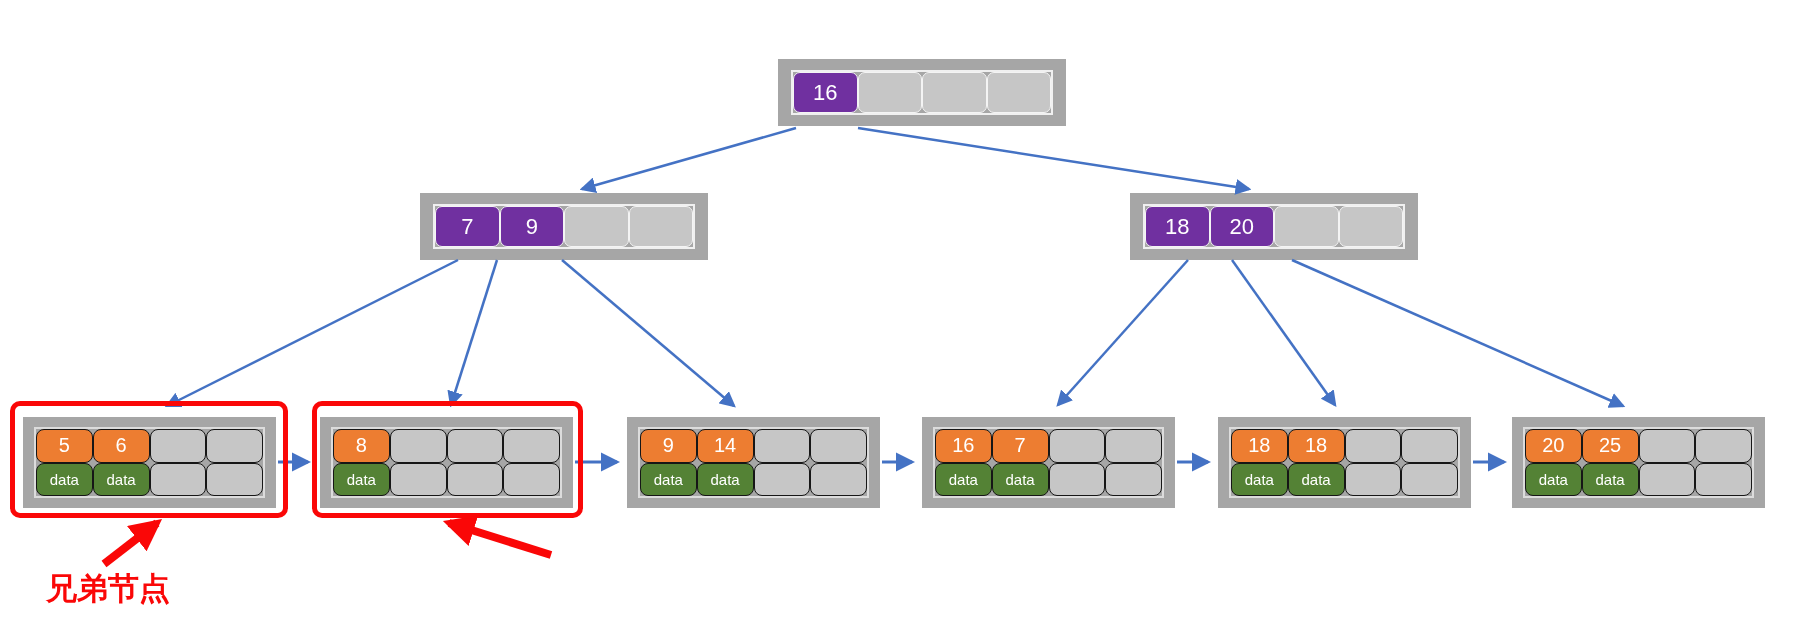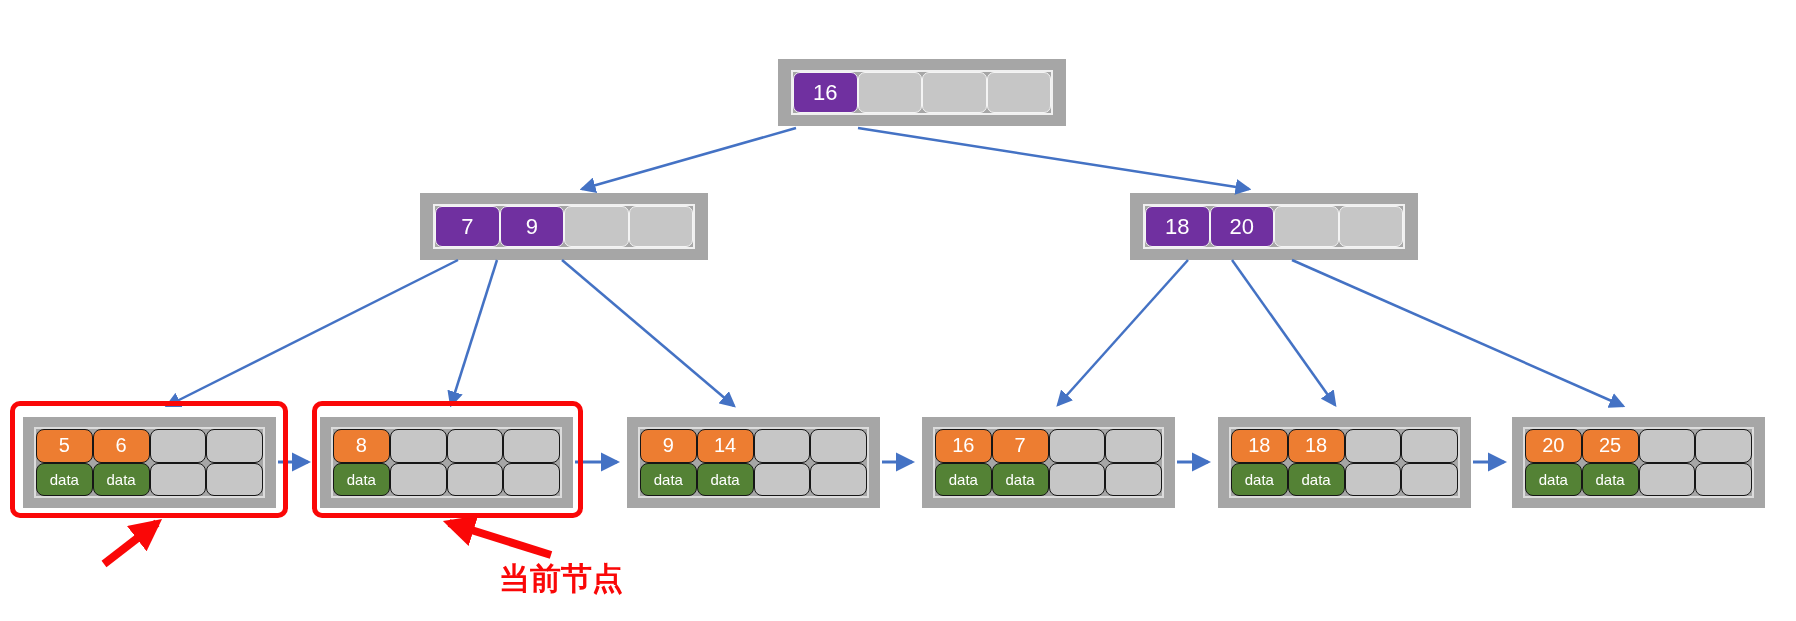--- a/index.html
+++ b/index.html
@@ -199,15 +199,15 @@
   </div>
 
   <div class="redbox" style="left:10px;top:401px;width:278px;height:117px"></div>
   <div class="redbox" style="left:312px;top:401px;width:271px;height:117px"></div>
 
   <svg class="layer z4" viewBox="0 0 1796 621">
     <line class="redline" x1="104" y1="564" x2="157" y2="523" marker-end="url(#rh)"></line>
     <line class="redline" x1="551" y1="555" x2="449" y2="523" marker-end="url(#rh)"></line>
   </svg>
 
-  <div class="redlabel" style="left:499px;top:558px">当前节点</div>
+  <div class="redlabel" style="left:46px;top:568px">兄弟节点</div>
 
 </div>
 
 </body></html>

